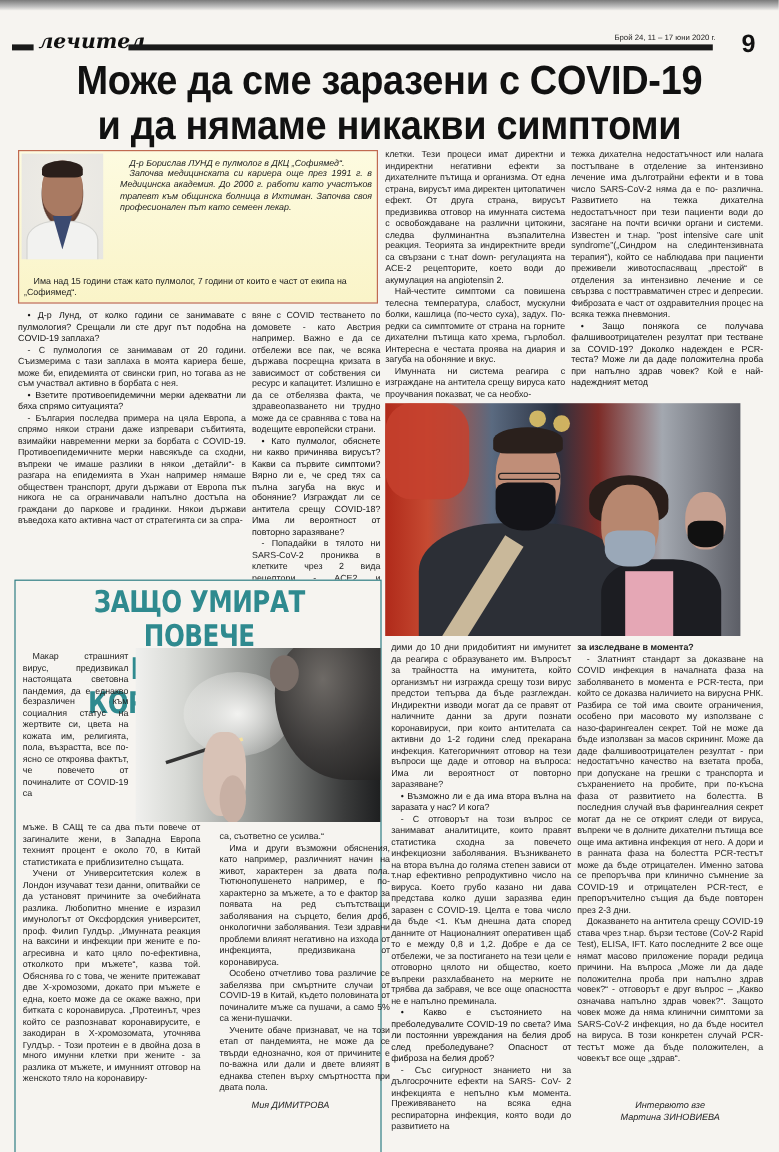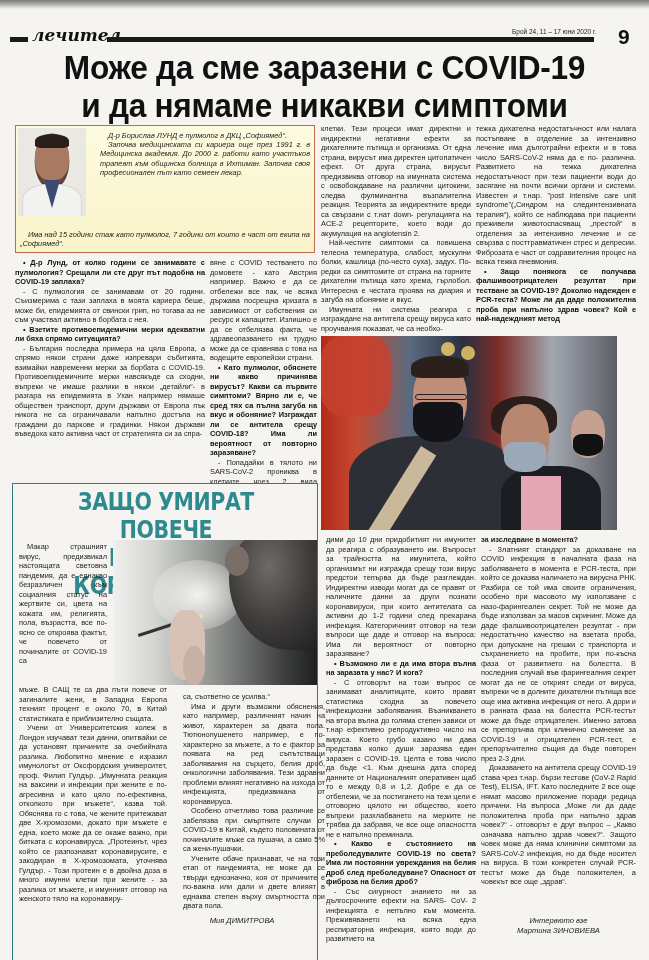--- a/index.html
+++ b/index.html
@@ -21,26 +21,26 @@
 
   
   .bio { position: absolute; left: 15px; top: 125px; width: 300px; height: 128px; border: 1.5px solid #c06a50; background: linear-gradient(#fdfbe0, #faf4c8); }
   .bio-photo { position: absolute; left: 2px; top: 2px; width: 68px; height: 88px; background: radial-gradient(ellipse at 50% 38%, #a67660 0, #8b5a45 25%, #5b3b30 35%, #eceae4 37%, #e7e6e2 100%); overflow: hidden; }
   .bio-photo .head { position: absolute; left: 17px; top: 8px; width: 34px; height: 44px; border-radius: 45% 45% 40% 40%; background: #a97a62; }
   .bio-photo .hair { position: absolute; left: 17px; top: 6px; width: 34px; height: 14px; border-radius: 50% 50% 20% 20%; background: #2a1f1b; }
   .bio-photo .coat { position: absolute; left: 4px; top: 56px; width: 60px; height: 40px; border-radius: 40% 40% 0 0; background: #f2f2f0; border: 1px solid #d4d4d0; }
   .bio-photo .shirt { position: absolute; left: 26px; top: 52px; width: 16px; height: 28px; background: #3b4a70; clip-path: polygon(0 0, 100% 0, 50% 100%); }
   .bio-text { position: absolute; left: 84px; top: 5px; width: 210px; font-size: 7.4px; line-height: 9.2px; font-style: italic; color: #222; text-align: justify; }
   .bio-text p { text-indent: 8px; }
-  .bio-last { position: absolute; left: 4px; top: 104px; width: 292px; font-size: 7.4px; line-height: 9.2px; font-style: italic; color: #222; text-indent: 8px; }
+  .bio-last { position: absolute; left: 4px; top: 104px; width: 292px; font-size: 7.4px; line-height: 9.2px; color: #222; text-indent: 8px; }
 
   
   .col { position: absolute; font-size: 7.4px; line-height: 9.5px; color: #222; text-align: justify; }
   .col p { text-indent: 8px; }
-  .col .q { font-weight: bold; color: #111; text-indent: 8px; }
+  .col .q { font-weight: normal; color: #111; text-indent: 8px; }
   .col .q::before { content: "• "; }
 
   
   .crowd { position: absolute; left: 321px; top: 336px; width: 296px; height: 194px; overflow: hidden; background: linear-gradient(90deg, #b02a1a 0, #c64a32 12%, #5a6a80 30%, #2a3140 48%, #7d2c28 60%, #a3a8b0 78%, #5c5e66 100%); }
   .crowd .blur1 { position: absolute; left: 0; top: 0; width: 70px; height: 80px; background: #c5412e; border-radius: 30%; opacity: .85; }
   .crowd .bokeh { position: absolute; width: 14px; height: 14px; border-radius: 50%; background: #f5d36a; opacity: .8; }
   .crowd .man-body { position: absolute; left: 28px; top: 100px; width: 170px; height: 100px; background: #2c2f36; border-radius: 40% 40% 0 0; }
   .crowd .man-head { position: absolute; left: 92px; top: 26px; width: 54px; height: 74px; background: #c08e78; border-radius: 45%; }
   .crowd .man-hair { position: absolute; left: 90px; top: 20px; width: 58px; height: 22px; background: #2a201c; border-radius: 50% 50% 20% 20%; }
   .crowd .man-glasses { position: absolute; left: 94px; top: 58px; width: 52px; height: 6px; border: 1.5px solid #222; border-radius: 3px; }

